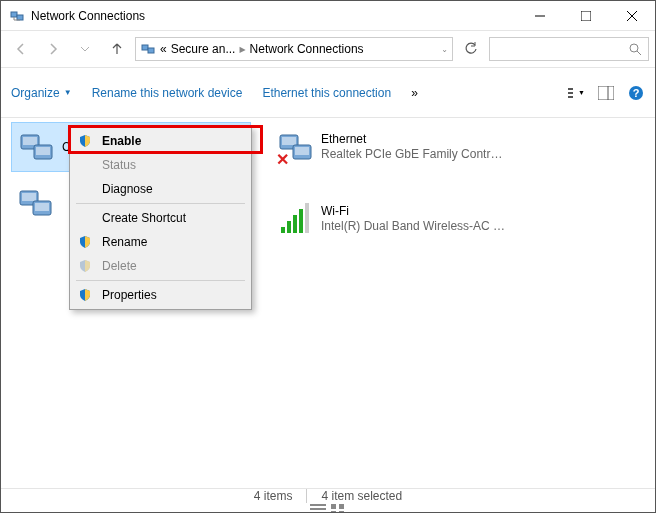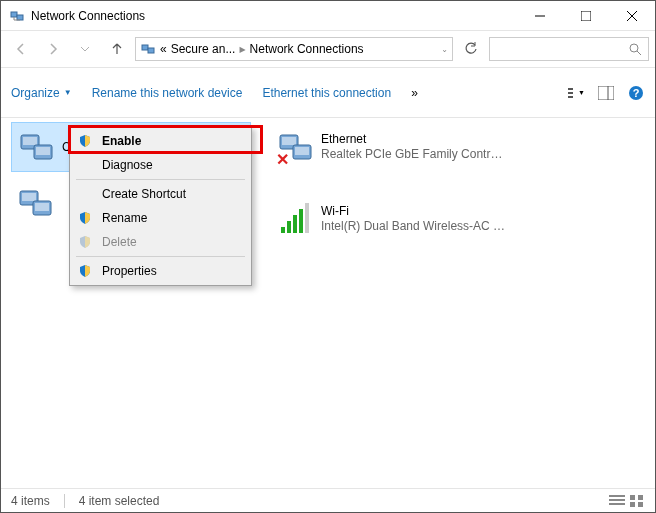--- a/index.html
+++ b/index.html
@@ -37,21 +37,21 @@
   
   
   .ctx { position: absolute; left: 68px; top: 125px; width: 183px; background: #f0f0f0; border: 1px solid #a0a0a0; box-shadow: 3px 3px 6px rgba(0,0,0,0.25); padding: 2px; }
   .ctx .row { height: 24px; display:flex; align-items:center; padding: 0 8px 0 4px; gap:8px; }
   .ctx .row.disabled { color: #888; }
   .ctx .ico { width: 18px; display:flex; justify-content:center;}
   .ctx hr { border: none; border-top: 1px solid #d0d0d0; margin: 2px 4px; }
   .highlight-box { position: absolute; border: 3px solid #e60000; pointer-events:none; }
   
   
-  .statusbar { position: absolute; bottom:0; left:0; right:0; height: 24px; border-top: 1px solid #e5e5e5; display:flex; align-items:center; padding: 0 10px; justify-content: space-between; }
+  .statusbar { position: absolute; bottom:0; left:0; right:0; height: 24px; border-top: 1px solid #e5e5e5; display:flex; align-items:center; padding: 0 22px; justify-content: space-between; flex-direction: column; }
   .statusbar .left { display:flex; gap: 14px; color:#555;}
   .status-sep { border-left: 1px solid #ccc; height: 14px; }
   .view-icons { display:flex; gap:4px;}
   
   
   svg { display:block; }
 </style>
 </head>
 <body>
 
@@ -236,20 +236,24 @@
 <div class="ctx">
   <div class="row">
     <span class="ico">
         <svg width="14" height="14">
           <path d="M7 1 L12 3 L12 7 C12 10 9 12 7 13 C5 12 2 10 2 7 L2 3 Z" fill="#1979ca"></path>
           <path d="M7 1 L12 3 L12 7 C12 10 9 12 7 13 L7 1 Z" fill="#f8c94a"></path>
         </svg>
       </span>
     <span style="font-weight:bold">Enable</span>
   </div>
+  <div class="row disabled">
+    <span class="ico"></span>
+      <span>Status</span>
+  </div>
   <div class="row">
     <span class="ico"></span>
       <span>Diagnose</span>
   </div>
   <hr>
   <div class="row">
     <span class="ico"></span>
       <span>Create Shortcut</span>
   </div>
   <div class="row">

